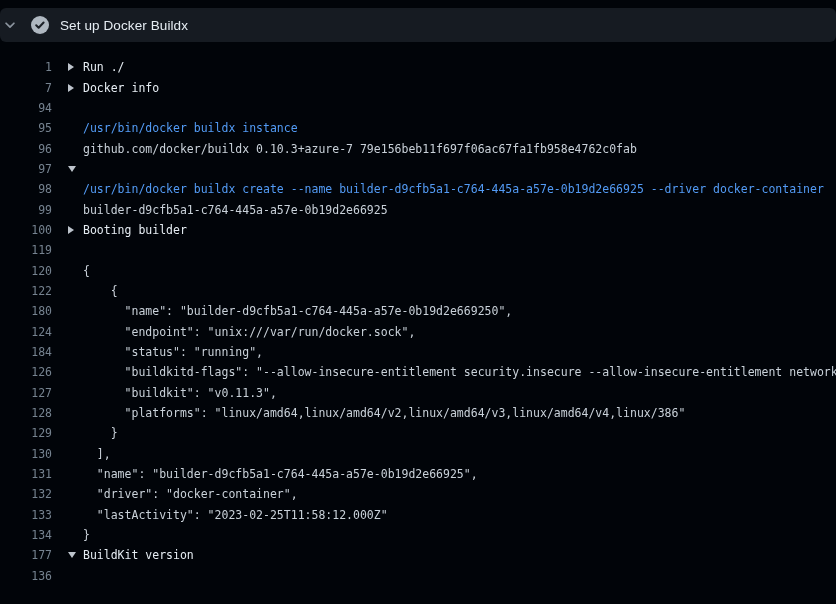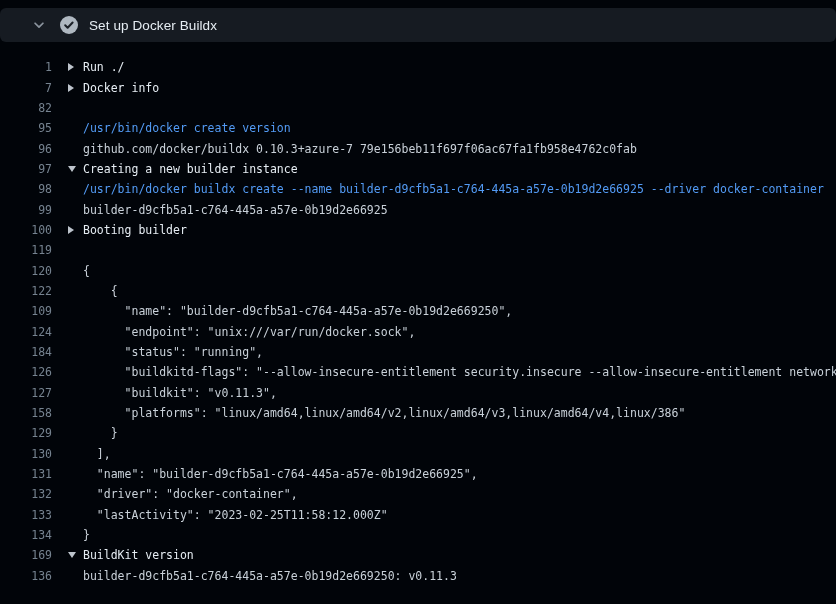--- a/index.html
+++ b/index.html
@@ -21,21 +21,21 @@
     font-family:"Liberation Sans", sans-serif;
     position:relative;
   }
   .step-header{
     margin:8px 0 0 0;
     height:34px;
     background:var(--header-bg);
     border-radius:6px;
     display:flex;
     align-items:center;
-    padding-left:31px;
+    padding-left:2px;
     box-sizing:border-box;
     cursor:pointer;
   }
   .chev{
     width:16px;height:16px;
     display:flex;align-items:center;justify-content:center;
     color:var(--icon-gray);
     flex:0 0 auto;
   }
   .check{
@@ -110,37 +110,37 @@
       <circle cx="8" cy="8" r="8" fill="var(--check-fill)"></circle>
       <path d="M4.6 8.2l2.2 2.2 4.4-4.6" stroke="var(--check-mark)" stroke-width="1.8" fill="none" stroke-linecap="round" stroke-linejoin="round"></path>
     </svg>
   </span>
   <span class="step-title">Set up Docker Buildx</span>
 </div>
 
 <div class="log" id="log">
     <div class="row group"><span class="num">1</span><div class="content"><span class="marker"><span class="tri-right"></span></span><span class="txt">Run ./</span></div></div>
     <div class="row group"><span class="num">7</span><div class="content"><span class="marker"><span class="tri-right"></span></span><span class="txt">Docker info</span></div></div>
-    <div class="row group"><span class="num">82</span></div>
-    <div class="row command"><span class="num">95</span><div class="content"><span class="marker"></span><span class="txt">/usr/bin/docker create version</span></div></div>
+    <div class="row group"><span class="num">94</span></div>
+    <div class="row command"><span class="num">95</span><div class="content"><span class="marker"></span><span class="txt">/usr/bin/docker buildx instance</span></div></div>
     <div class="row output"><span class="num">96</span><div class="content"><span class="marker"></span><span class="txt">github.com/docker/buildx 0.10.3+azure-7 79e156beb11f697f06ac67fa1fb958e4762c0fab</span></div></div>
-    <div class="row group"><span class="num">97</span><div class="content"><span class="marker"><span class="tri-down"></span></span><span class="txt">Creating a new builder instance</span></div></div>
+    <div class="row group"><span class="num">97</span><div class="content"><span class="marker"><span class="tri-down"></span></span></div></div>
     <div class="row command"><span class="num">98</span><div class="content"><span class="marker"></span><span class="txt">/usr/bin/docker buildx create --name builder-d9cfb5a1-c764-445a-a57e-0b19d2e66925 --driver docker-container</span></div></div>
     <div class="row output"><span class="num">99</span><div class="content"><span class="marker"></span><span class="txt">builder-d9cfb5a1-c764-445a-a57e-0b19d2e66925</span></div></div>
     <div class="row group"><span class="num">100</span><div class="content"><span class="marker"><span class="tri-right"></span></span><span class="txt">Booting builder</span></div></div>
     <div class="row group"><span class="num">119</span></div>
     <div class="row output"><span class="num">120</span><div class="content"><span class="marker"></span><span class="txt">{</span></div></div>
     <div class="row output"><span class="num">122</span><div class="content"><span class="marker"></span><span class="txt">    {</span></div></div>
-    <div class="row output"><span class="num">109</span><div class="content"><span class="marker"></span><span class="txt">      "name": "builder-d9cfb5a1-c764-445a-a57e-0b19d2e669250",</span></div></div>
+    <div class="row output"><span class="num">180</span><div class="content"><span class="marker"></span><span class="txt">      "name": "builder-d9cfb5a1-c764-445a-a57e-0b19d2e669250",</span></div></div>
     <div class="row output"><span class="num">124</span><div class="content"><span class="marker"></span><span class="txt">      "endpoint": "unix:///var/run/docker.sock",</span></div></div>
     <div class="row output"><span class="num">184</span><div class="content"><span class="marker"></span><span class="txt">      "status": "running",</span></div></div>
     <div class="row output"><span class="num">126</span><div class="content"><span class="marker"></span><span class="txt">      "buildkitd-flags": "--allow-insecure-entitlement security.insecure --allow-insecure-entitlement network.host",</span></div></div>
     <div class="row output"><span class="num">127</span><div class="content"><span class="marker"></span><span class="txt">      "buildkit": "v0.11.3",</span></div></div>
-    <div class="row output"><span class="num">158</span><div class="content"><span class="marker"></span><span class="txt">      "platforms": "linux/amd64,linux/amd64/v2,linux/amd64/v3,linux/amd64/v4,linux/386"</span></div></div>
+    <div class="row output"><span class="num">128</span><div class="content"><span class="marker"></span><span class="txt">      "platforms": "linux/amd64,linux/amd64/v2,linux/amd64/v3,linux/amd64/v4,linux/386"</span></div></div>
     <div class="row output"><span class="num">129</span><div class="content"><span class="marker"></span><span class="txt">    }</span></div></div>
     <div class="row output"><span class="num">130</span><div class="content"><span class="marker"></span><span class="txt">  ],</span></div></div>
     <div class="row output"><span class="num">131</span><div class="content"><span class="marker"></span><span class="txt">  "name": "builder-d9cfb5a1-c764-445a-a57e-0b19d2e66925",</span></div></div>
     <div class="row output"><span class="num">132</span><div class="content"><span class="marker"></span><span class="txt">  "driver": "docker-container",</span></div></div>
     <div class="row output"><span class="num">133</span><div class="content"><span class="marker"></span><span class="txt">  "lastActivity": "2023-02-25T11:58:12.000Z"</span></div></div>
     <div class="row output"><span class="num">134</span><div class="content"><span class="marker"></span><span class="txt">}</span></div></div>
-    <div class="row group"><span class="num">169</span><div class="content"><span class="marker"><span class="tri-down"></span></span><span class="txt">BuildKit version</span></div></div>
-    <div class="row output"><span class="num">136</span><div class="content"><span class="marker"></span><span class="txt">builder-d9cfb5a1-c764-445a-a57e-0b19d2e669250: v0.11.3</span></div></div>
+    <div class="row group"><span class="num">177</span><div class="content"><span class="marker"><span class="tri-down"></span></span><span class="txt">BuildKit version</span></div></div>
+    <div class="row output"><span class="num">136</span></div>
   </div>
 
 </body></html>

